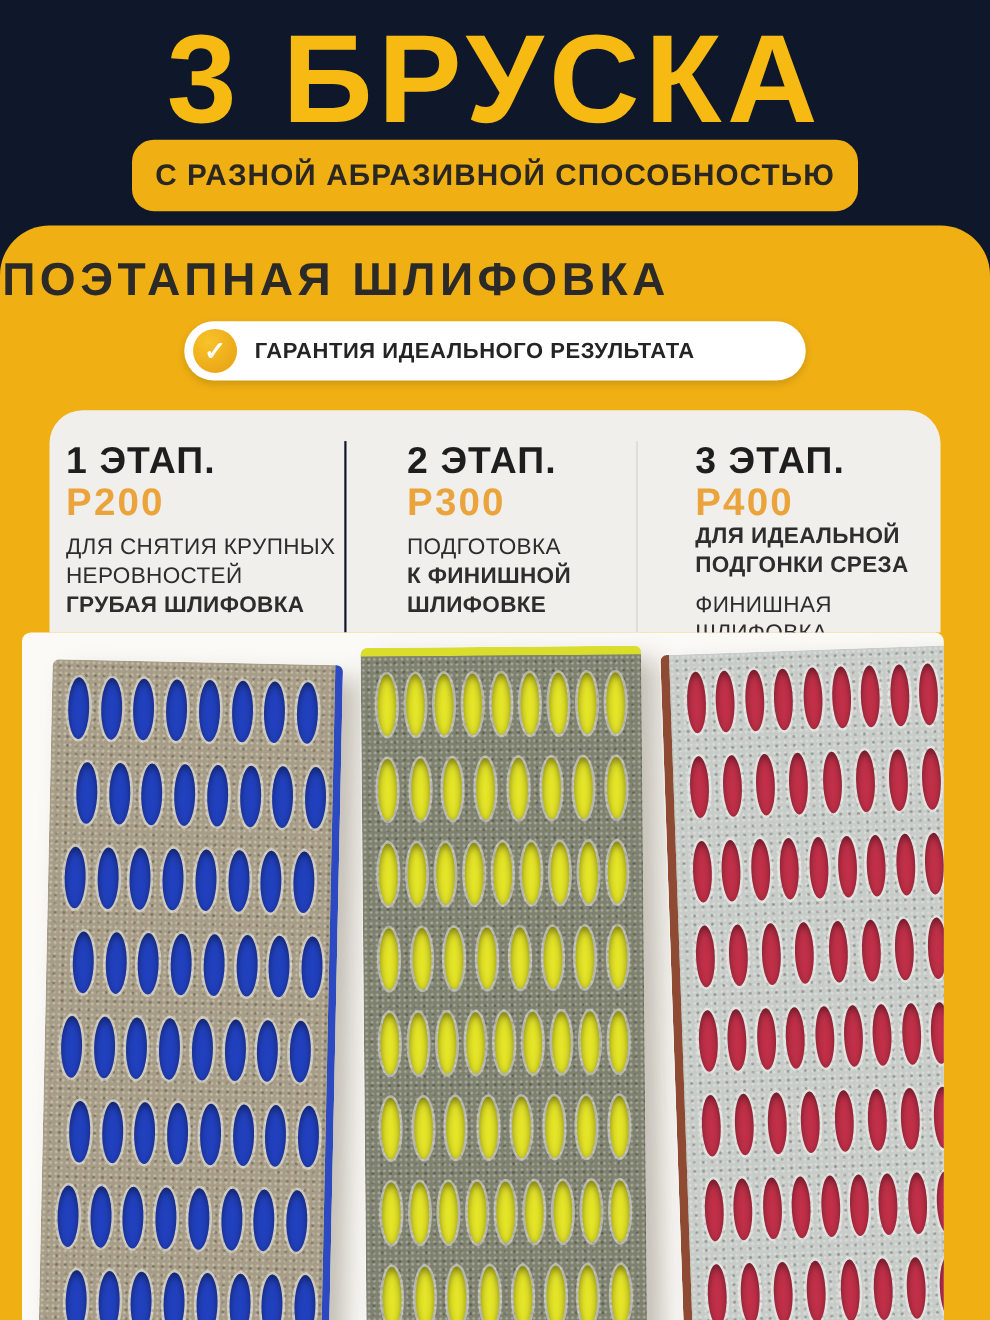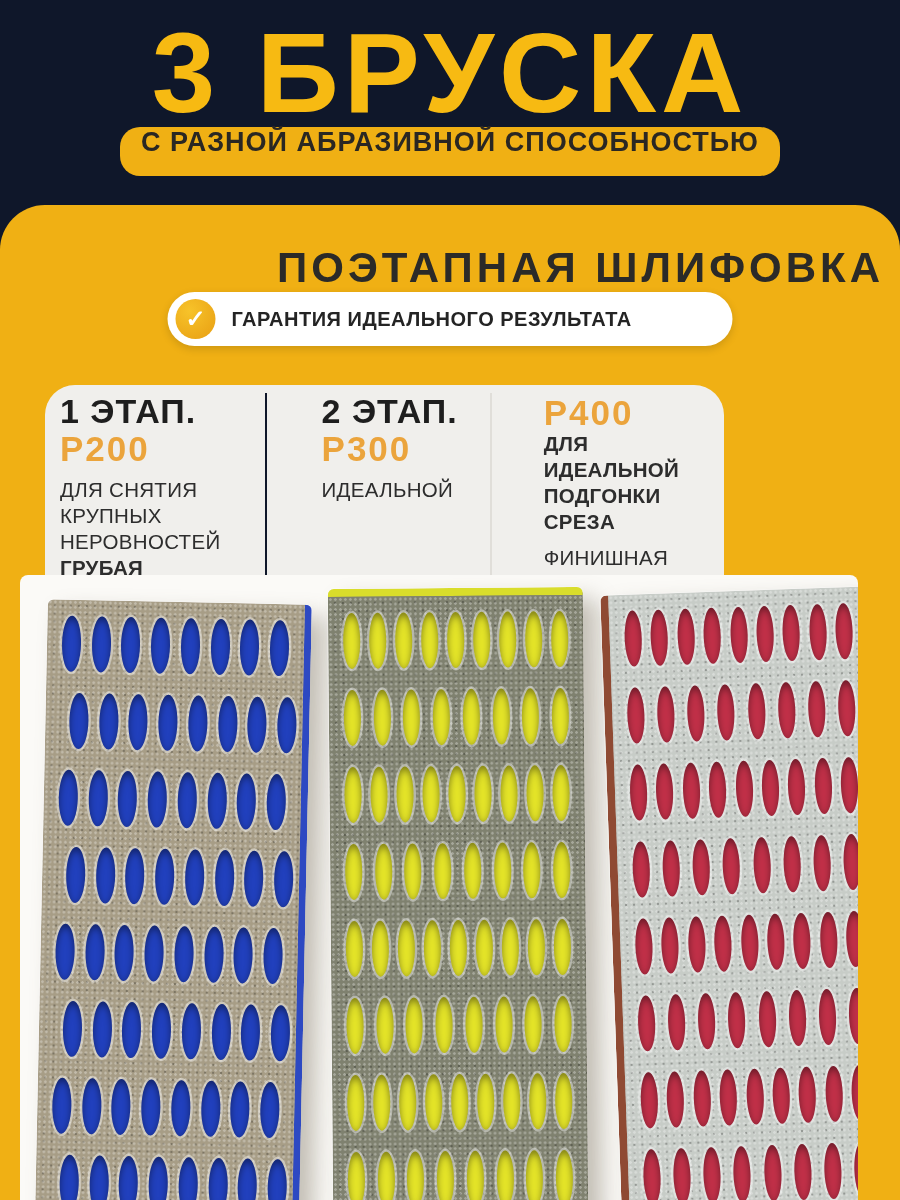--- a/index.html
+++ b/index.html
@@ -17,36 +17,36 @@
     text-align:center;
   }
   .main-title{
     margin:0;padding-top:16px;
     font-size:114px;line-height:1.0;
     font-weight:700;letter-spacing:5px;
     color:#f7ba12;
   }
   .subtitle-pill{
     position:absolute;left:50%;top:127px;transform:translateX(-50%);
-    width:660px;height:49px;
+    width:660px;height:65px;
     background:#f0b014;border-radius:20px;
-    display:flex;align-items:flex-start;justify-content:center;
+    display:flex;align-items:center;justify-content:center;
   }
   .subtitle-pill span{
     font-size:27px;font-weight:700;letter-spacing:1px;color:#2a2723;
   }
   
   .yellow-body{
     position:absolute;left:0;right:0;top:205px;bottom:0;
     background:#f0b014;
     border-radius:45px 45px 0 0;
   }
   .section-title{
-    margin:16px;padding-top:23px;
-    text-align:right;
+    margin:2px;padding-top:23px;
+    text-align:left;
     font-size:42px;font-weight:700;letter-spacing:4px;
     color:#2b2a28;
   }
   .guarantee-pill{
     position:absolute;left:50%;top:87px;transform:translateX(-50%);
     width:565px;height:54px;
     background:#ffffff;border-radius:28px;
     box-shadow:0 3px 8px rgba(0,0,0,.15);
     display:flex;align-items:center;gap:16px;
     padding-left:8px;box-sizing:border-box;
@@ -57,27 +57,26 @@
     color:#ffffff;font-size:24px;font-weight:700;
     display:flex;align-items:center;justify-content:center;
     flex:0 0 auto;
   }
   .guarantee-text{
     font-size:20px;font-weight:700;letter-spacing:.5px;color:#242424;
   }
   
   .stages-card{
     position:absolute;left:45px;top:168px;
-    width:679px;height:202px;
+    width:810px;height:202px;
     background:#f0efec;
     border-radius:30px 30px 0 0;
     display:flex;
     box-sizing:border-box;
-    padding-top:8px;
-    margin-top:12px;
+    padding-top:28px;
   }
   .stage-col{box-sizing:border-box;}
   .stage-col.c1{width:268px;padding-left:15px;}
   .stage-col.c2{width:265px;padding-left:55px;border-left:2px solid #0f172a;}
   .stage-col.c3{width:277px;padding-left:52px;border-left:2px solid #e0ded9;}
   .stage-label{
     font-size:34px;font-weight:700;letter-spacing:1px;color:#1e1e1e;line-height:36px;
   }
   .stage-grit{
     font-size:35px;font-weight:700;letter-spacing:2px;color:#eba43c;line-height:36px;margin-top:2px;
@@ -155,23 +154,26 @@
       <div class="stage-col c1">
         <div class="stage-label">1 ЭТАП.</div>
         <div class="stage-grit">P200</div>
         <div class="stage-desc">ДЛЯ СНЯТИЯ КРУПНЫХ
 НЕРОВНОСТЕЙ</div>
         <div class="stage-desc bold">ГРУБАЯ ШЛИФОВКА</div>
       </div>
       <div class="stage-col c2">
         <div class="stage-label">2 ЭТАП.</div>
         <div class="stage-grit">P300</div>
-        <div class="stage-desc">ИДЕАЛЬНОЙ</div>
+        <div class="stage-desc">ПОДГОТОВКА</div>
+        <div class="stage-desc bold">К ФИНИШНОЙ
+ШЛИФОВКЕ</div>
       </div>
       <div class="stage-col c3">
+        <div class="stage-label">3 ЭТАП.</div>
         <div class="stage-grit">P400</div>
         <div class="stage-desc bold">ДЛЯ ИДЕАЛЬНОЙ
 ПОДГОНКИ СРЕЗА</div>
         <div class="stage-desc">ФИНИШНАЯ
 ШЛИФОВКА</div>
       </div>
     </div>
 
     <div class="photo-panel">
       <div class="stone s1 edge-right" style="--metal: #a79d86; --fill: #2140bd; --edge: #2d49c2; transform: rotate(1.2deg);">

